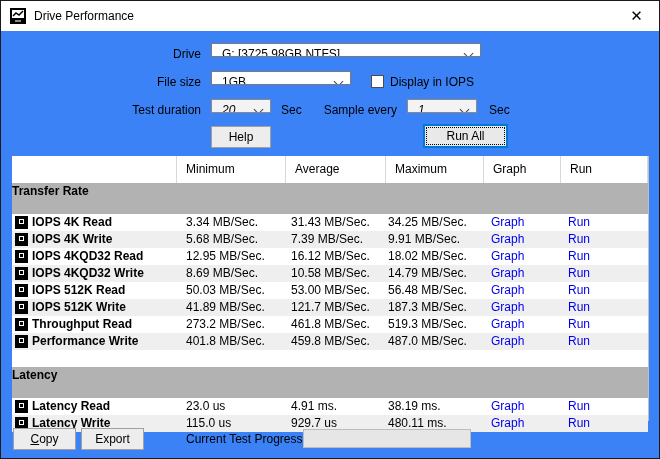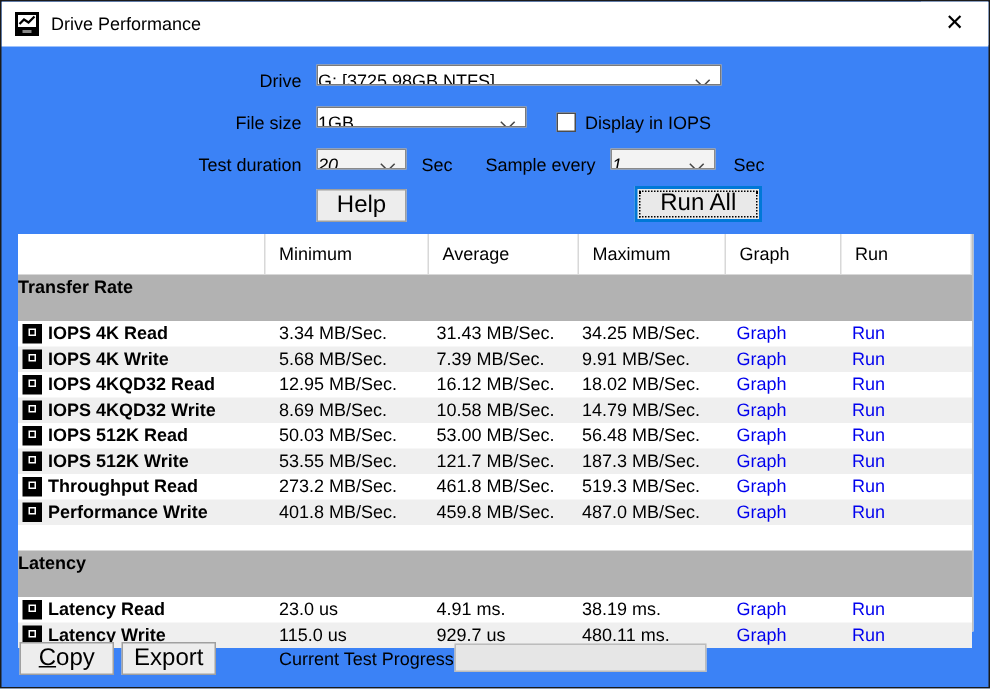--- a/index.html
+++ b/index.html
@@ -14,29 +14,29 @@
   .titlebar { position:absolute; left:0; top:0; width:658px; height:30px; background:#ffffff; }
   .app-icon { position:absolute; left:9px; top:7px; width:16px; height:16px; display:block; }
   .title-text { position:absolute; left:33px; top:0; line-height:30px; }
   .close-btn { position:absolute; right:0; top:0; width:45px; height:29px; text-align:center;
                line-height:29px; font-size:15px; color:#000; cursor:default; background:#fff; border:0; }
   
   .lbl { position:absolute; line-height:22px; }
   .lbl-r { text-align:right; width:140px; left:60px; }
   .combo {
     position:absolute; height:14px; border:1px solid #7a7a7a; background:#ffffff;
-    line-height:20px; padding-left:0; padding-right:20px; overflow:hidden; white-space:nowrap;
+    line-height:20px; padding-left:10px; padding-right:20px; overflow:hidden; white-space:nowrap;
   }
   .combo.gray { background:#f3f3f3; border-color:#8a8a8a;font-style:italic; }
   .chev { position:absolute; right:8px; top:6px; width:7px; height:7px;
           border-right:1px solid #444; border-bottom:1px solid #444; transform:rotate(45deg); }
   .checkbox { position:absolute; width:13px; height:13px; background:#fff; border:1px solid #4d4d4d; }
   .btn {
     position:absolute; height:22px; background:#ededed; border:1px solid #a0a0a0;
-    text-align:center; line-height:20px; font-size:16px; font-family:inherit; color:#000;
+    text-align:center; line-height:20px; font-size:12px; font-family:inherit; color:#000;
   }
   .btn-default { border:2px solid #0078d7; height:24px; background:#e9e9e9; }
   .btn-default .focus-rect { position:absolute; inset:1px; border:1px dotted #000; }
   .btn-default .btn-cap { position:relative; line-height:20px; display:block; }
   .u { text-decoration:underline; }
   
   .table { position:absolute; left:11px; top:155px; width:637px; height:265px;
            background:#ffffff; border-right:1px solid #bfbfbf; }
   .thead { display:flex; height:27px; }
   .th { line-height:26px; padding-left:9px; border-right:1px solid #d8d8d8; overflow:hidden; }
@@ -176,21 +176,21 @@
       <span class="v-avg">53.00 MB/Sec.</span>
       <span class="v-max">56.48 MB/Sec.</span>
       <a class="lnk l-graph">Graph</a>
       <a class="lnk l-run">Run</a>
     </div>
     <div class="trow alt">
       <span class="row-icon">
           <span class="inner"></span>
         </span>
       <span class="rname">IOPS 512K Write</span>
-      <span class="v-min">53.55 MB/Sec.</span>
+      <span class="v-min">41.89 MB/Sec.</span>
       <span class="v-avg">121.7 MB/Sec.</span>
       <span class="v-max">187.3 MB/Sec.</span>
       <a class="lnk l-graph">Graph</a>
       <a class="lnk l-run">Run</a>
     </div>
     <div class="trow">
       <span class="row-icon">
           <span class="inner"></span>
         </span>
       <span class="rname">Throughput Read</span>

